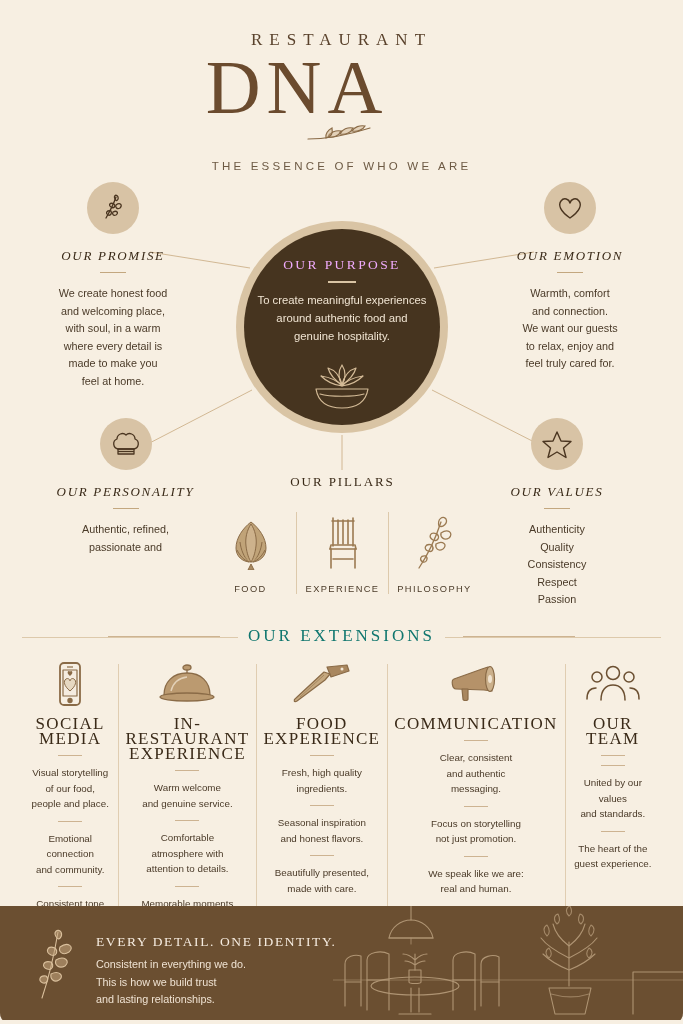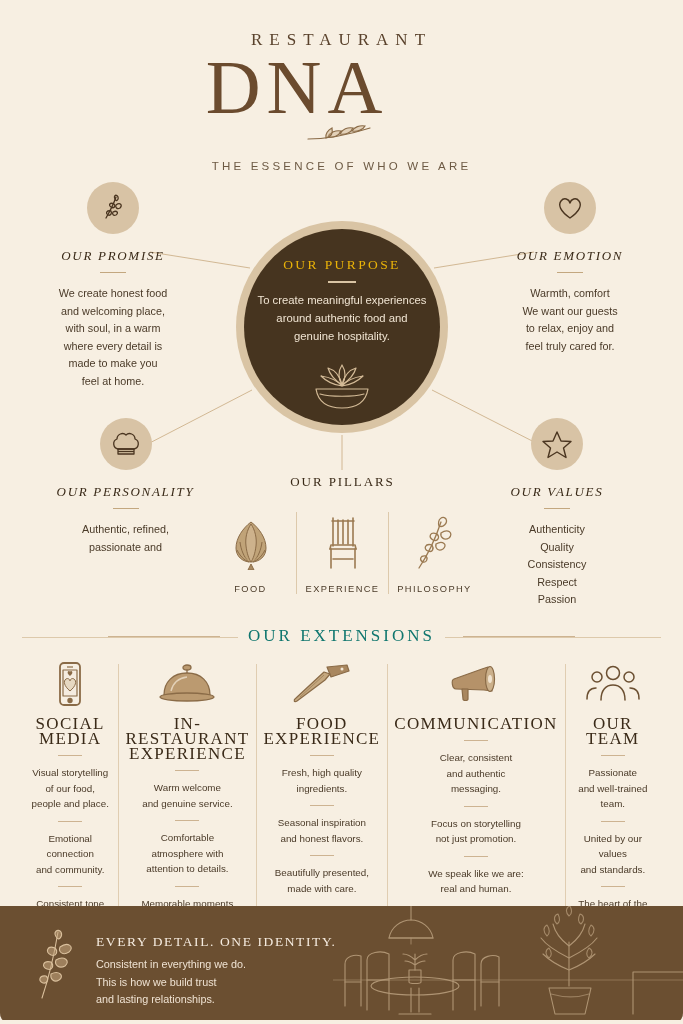--- a/index.html
+++ b/index.html
@@ -39,21 +39,21 @@
   }
   .hub{
     position:absolute;left:244px;top:229px;width:196px;height:196px;
     border-radius:50%;background:#463venue;
     background:#463venue;
   }
   .hub{background:#46341f;}
   .hub-title{
     position:absolute;top:28px;left:0;width:196px;text-align:center;
     font-family:"Liberation Serif", serif;
-    font-size:13.5px;letter-spacing:2.4px;color:#eab308;
+    font-size:13.5px;letter-spacing:2.4px;color:#f0abfc;
   }
   .hub-rule{
     position:absolute;top:52px;left:50%;transform:translateX(-50%);
     width:28px;height:1.5px;background:#d9c4a4;
   }
   .hub-text{
     position:absolute;top:62px;left:12px;width:172px;text-align:center;
     font-size:11.3px;line-height:18px;color:#f0e4d2;
   }
   .hub-icon{position:absolute;bottom:10px;left:50%;transform:translateX(-50%);}
@@ -212,20 +212,21 @@
   <div class="sat" id="sat-emotion">
     <div class="badge">
       <svg width="28" height="26" viewBox="0 0 28 26">
         <path d="M14 23 C4 16 2 10 5 6 C8 2 13 4 14 8 C15 4 20 2 23 6 C26 10 24 16 14 23Z" fill="none" stroke="#4a3520" stroke-width="1.4" stroke-linejoin="round"></path>
       </svg>
     </div>
     <div class="sat-title">OUR EMOTION</div>
     <div class="sat-rule"></div>
     <div class="sat-text">
       <div>Warmth, comfort</div>
+      <div>and connection.</div>
       <div>We want our guests</div>
       <div>to relax, enjoy and</div>
       <div>feel truly cared for.</div>
     </div>
   </div>
 
   <div class="sat" id="sat-personality">
     <div class="badge">
       <svg width="30" height="28" viewBox="0 0 30 28">
         <g fill="none" stroke="#4a3520" stroke-width="1.3" stroke-linejoin="round">
@@ -464,25 +465,20 @@
             <path d="M16 36 C16 26 21 21 28 21 C35 21 40 26 40 36"></path>
             <circle cx="12" cy="13" r="5"></circle>
             <path d="M2 35 C2 27 6 24 11 24"></path>
             <circle cx="44" cy="13" r="5"></circle>
             <path d="M54 35 C54 27 50 24 45 24"></path>
           </g>
         </svg>
       </div>
       <div class="ext-title">OUR TEAM</div>
       <div class="ext-sep"></div>
-      <div class="ext-item">
-          <div>Passionate</div>
-          <div>and well-trained</div>
-          <div>team.</div>
-        </div>
       <div class="ext-sep"></div>
       <div class="ext-item">
           <div>United by our values</div>
           <div>and standards.</div>
         </div>
       <div class="ext-sep"></div>
       <div class="ext-item">
           <div>The heart of the</div>
           <div>guest experience.</div>
         </div>

